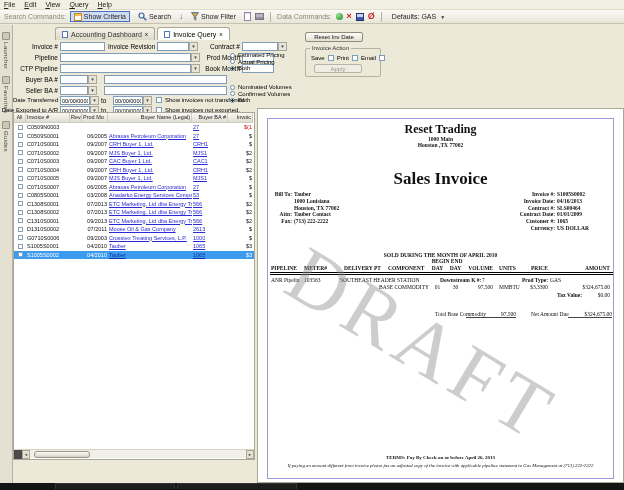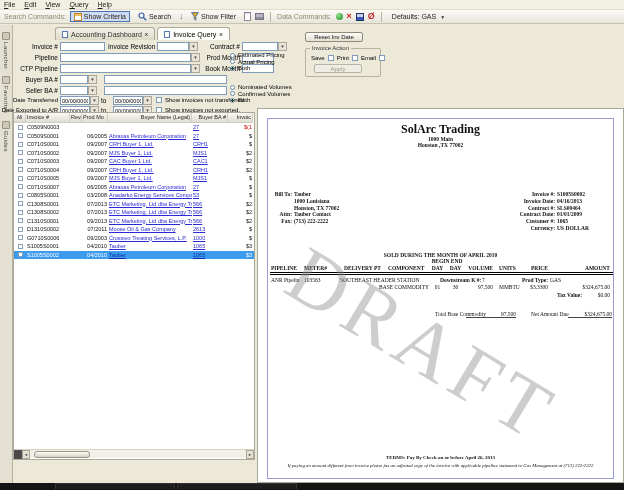--- a/index.html
+++ b/index.html
@@ -475,23 +475,24 @@
       <span class="hs-arrow">◄</span>
       <span class="hs-track">
           <span class="hs-thumb"></span>
         </span>
       <span class="hs-arrow">►</span>
     </div>
   </div>
 
   <div class="docpanel">
     <div class="doc">
-      <div class="abs ctr doc-company" style="top:3px">SolArc Trading</div>
+      <div class="abs ctr doc-company" style="top:3px">Reset Trading</div>
       <div class="abs ctr doc-addr" style="top:17px">1000 Main</div>
       <div class="abs ctr doc-addr" style="top:23px">Houston ,TX 77002</div>
+      <div class="abs ctr doc-title" style="top:50px">Sales Invoice</div>
 
       <div class="abs billto" style="left:4px;top:72px">
         <div class="kv">
             <span class="k">Bill To:</span>
             <span class="v">Tauber</span>
           </div>
         <div class="kv">
             <span class="k"></span>
             <span class="v">1000 Louisiana</span>
           </div>

